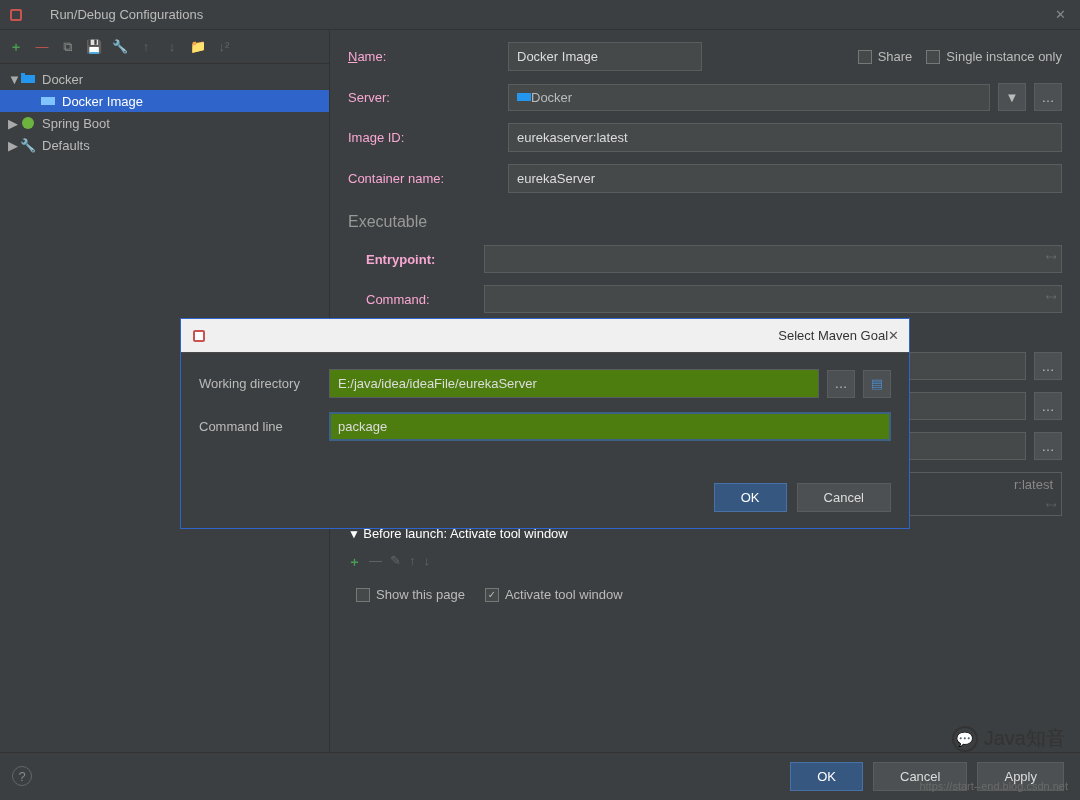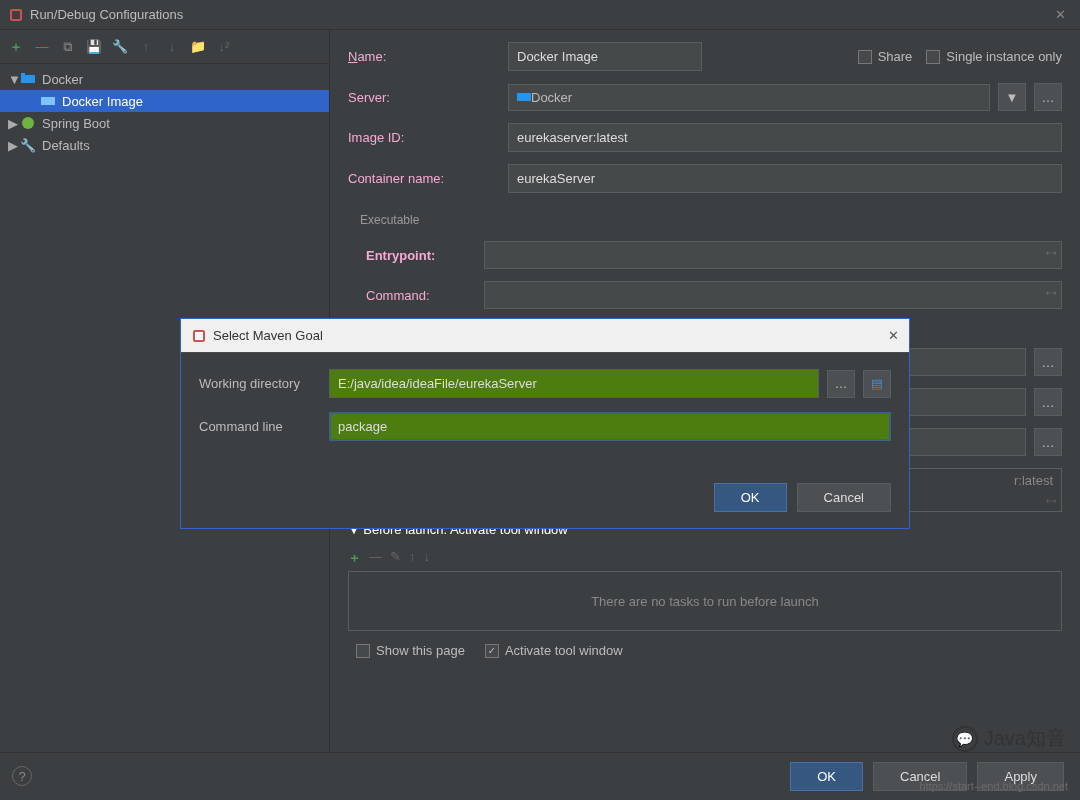--- a/index.html
+++ b/index.html
@@ -1,18 +1,18 @@
 <!DOCTYPE html>
 <html><head>
 <meta charset="utf-8">
 <style>
 * { margin:0; padding:0; box-sizing:border-box; font-family:"Segoe UI",Arial,sans-serif; font-size:13px; }
 body { background:#3c3f41; color:#bbb; width:1080px; height:800px; overflow:hidden; position:relative; }
 .window { width:100%; height:100%; display:flex; flex-direction:column; }
-.titlebar { height:30px; background:#3c3f41; border-bottom:1px solid #323232; display:flex; align-items:center; padding:0 8px; }
+.titlebar { height:30px; background:#3c3f41; border-bottom:1px solid #323232; display:flex; align-items:center; padding:0 8px;gap:20px; }
 .titlebar .icon { width:16px; height:16px; margin-right:6px; }
 .titlebar .title { flex:1; color:#bbb; }
 .titlebar .close { color:#888; padding:0 6px; }
 .body { flex:1; display:flex; min-height:0; }
 .sidebar { width:330px; background:#3c3f41; border-right:1px solid #323232; display:flex; flex-direction:column; }
 .toolbar { height:34px; display:flex; align-items:center; padding:0 8px; gap:10px; border-bottom:1px solid #323232; }
 .toolbar .tb-btn { width:16px; height:16px; display:flex; align-items:center; justify-content:center; }
 .tree { flex:1; padding:4px 0; }
 .tree-node { display:flex; align-items:center; padding:3px 8px; cursor:pointer; }
 .tree-node.selected { background:#2f65ca; color:#fff; }
@@ -20,21 +20,21 @@
 .tree-node .node-icon { width:16px; height:16px; margin-right:6px; display:inline-flex; align-items:center; justify-content:center; }
 .main { flex:1; padding:12px 18px; overflow:hidden; position:relative; display:flex; flex-direction:column; }
 .row { display:flex; align-items:center; margin-bottom:12px; }
 .row .lbl { width:160px; color:#f9a8d4; }
 .row .lbl .ul { text-decoration:underline; }
 .txt-input { flex:1; background:#45494a; border:1px solid #5a5d5e; padding:6px 8px; color:#ddd; }
 .server-row .server-sel { flex:1; background:#45494a; border:1px solid #5a5d5e; padding:5px 8px; display:flex; align-items:center; }
 .small-btn { width:28px; height:28px; background:#4c5052; border:1px solid #5a5d5e; display:flex; align-items:center; justify-content:center; margin-left:8px; color:#bbb; }
 .chk { display:flex; align-items:center; gap:6px; margin-left:14px; }
 .chk .box { width:14px; height:14px; border:1px solid #777; background:#45494a; display:inline-flex; align-items:center; justify-content:center; font-size:10px; }
-.section-hdr { color:#999; margin:8px 0 14px 12px; font-size:12px; }
+.section-hdr { color:#999; margin:8px 0 14px 0; font-size:16px; }
 .indent { margin-left:18px; }
 .expandable { width:100%; height:28px; background:#45494a; border:1px solid #5a5d5e; position:relative; }
 .expandable .exp-icon { position:absolute; right:6px; top:5px; color:#777; transform:rotate(45deg); font-size:10px; }
 .radio { width:14px; height:14px; border-radius:50%; border:1px solid #888; display:inline-flex; align-items:center; justify-content:center; margin-right:6px; }
 .radio.sel::after { content:''; width:6px; height:6px; border-radius:50%; background:#ccc; }
 .radio-group { display:flex; align-items:center; gap:16px; }
 .radio-item { display:flex; align-items:center; }
 .before-launch { margin-top:10px; }
 .bl-hdr { color:#ffffff; font-size:12px; margin-bottom:8px; }
 .bl-toolbar { display:flex; gap:8px; margin-bottom:0; padding:4px 0; }
@@ -212,23 +212,20 @@
 
       <div class="before-launch">
         <div class="bl-hdr">▼ <span class="ul">B</span><span>efore launch: Activate tool window</span></div>
         <div class="bl-toolbar">
           <span style="color:#499c54;font-weight:bold;">＋</span>
           <span style="color:#666;">—</span>
           <span style="color:#666;">✎</span>
           <span style="color:#666;">↑</span>
           <span style="color:#666;">↓</span>
         </div>
-        <div class="bl-box">
-            <span>There are no tasks to run before launch</span>
-          </div>
         <div class="chk-row">
           <label class="chk" style="margin-left:8px;align-items:center;">
               <span class="box"></span>
               <span>Show this page</span>
             </label>
           <label class="chk" style="margin-left:0;">
               <span class="box">✓</span>
               <span>Activate tool window</span>
             </label>
         </div>
@@ -251,21 +248,21 @@
 <div class="wm-url">https://start--end.blog.csdn.net</div>
 
 <div class="modal">
   <div class="modal-title">
     <span class="mt-icon">
         <svg width="16" height="16">
           <rect x="2" y="2" width="12" height="12" rx="2" fill="#c75450"></rect>
           <rect x="4" y="4" width="8" height="8" fill="#fff"></rect>
         </svg>
       </span>
-    <span style="flex:1;">Select Maven Goal</span>
+    <span style="flex:1;text-align:right;">Select Maven Goal</span>
     <span class="mt-close">✕</span>
   </div>
   <div class="modal-body">
     <div class="modal-row">
       <span class="m-lbl">Working <span class="ul">d</span>irectory</span>
       <input class="modal-input" value="E:/java/idea/ideaFile/eurekaServer" style="">
       <div class="small-btn">…</div>
       <div class="small-btn" style="color:#4a88c7;">▤</div>
     </div>
     <div class="modal-row">

